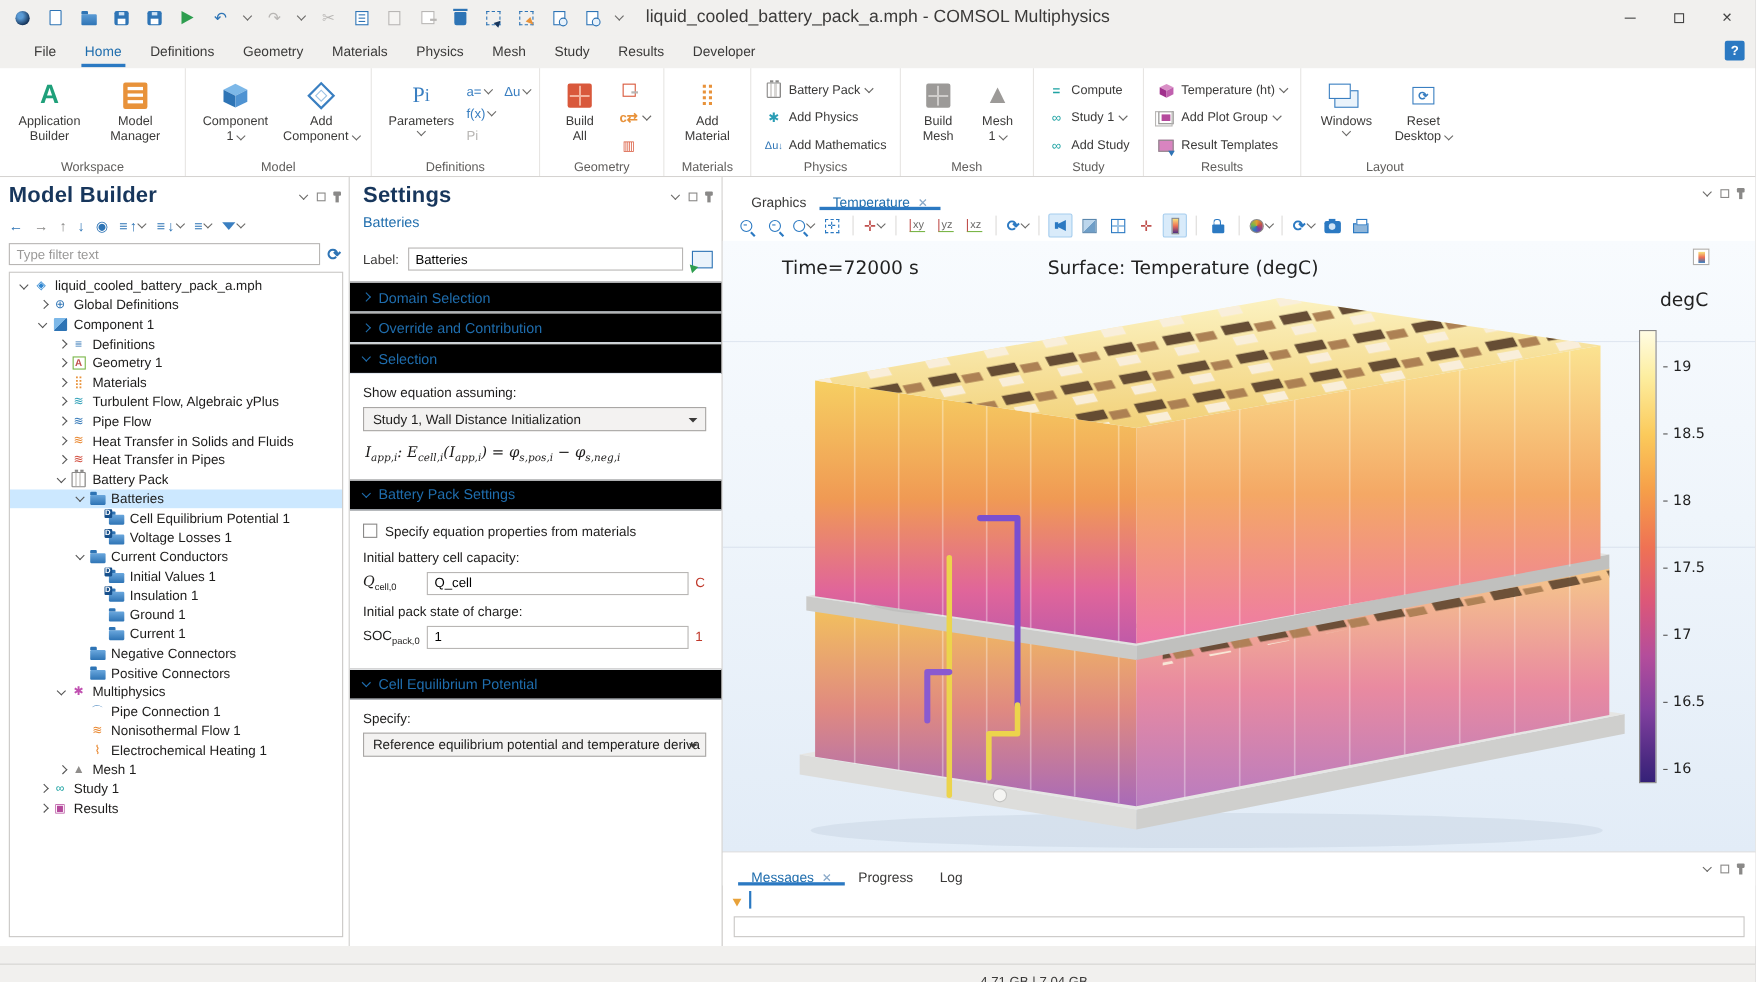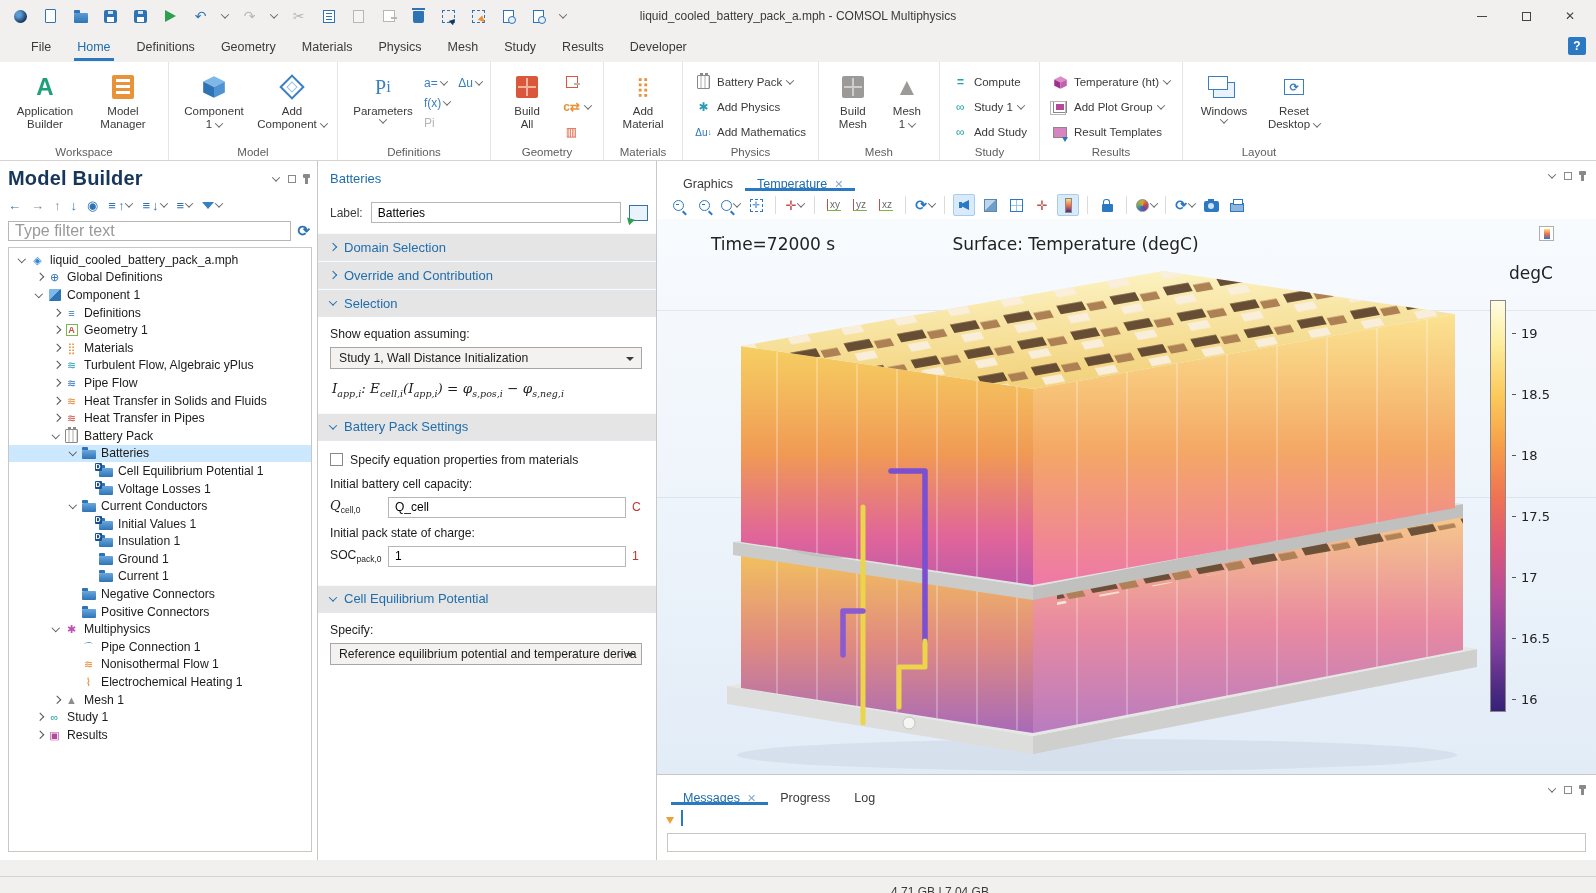--- a/index.html
+++ b/index.html
@@ -25,21 +25,21 @@
 .i-dup::after{content:"";position:absolute;right:-3px;bottom:2px;width:6px;height:2px;background:#b8b6b4}
 .i-trash{width:11px;height:12px;background:#2e74b5;border-radius:1px 1px 2px 2px;position:relative;margin-top:2px}
 .i-trash::before{content:"";position:absolute;top:-3px;left:-1px;right:-1px;height:2px;background:#2e74b5}
 .i-selbox{width:13px;height:13px;border:1.3px dashed #2e74b5;position:relative}
 .i-selbox.cur::after{content:"";position:absolute;right:-2px;bottom:-2px;border-left:6px solid #17365c;border-top:3px solid transparent;border-bottom:3px solid transparent;transform:rotate(-45deg)}
 .i-selbox.pen::after{content:"";position:absolute;right:-2px;bottom:-1px;width:0;height:0;border-left:7px solid #e8923a;border-top:3px solid transparent;border-bottom:3px solid transparent;transform:rotate(45deg)}
 .i-findoc{width:11px;height:13px;background:#fff;border:1.3px solid #2e74b5;position:relative}
 .i-findoc::after{content:"";position:absolute;right:-3px;bottom:-2px;width:6px;height:6px;border:1.5px solid #2e74b5;border-radius:50%;background:#e8f2fb}
 .glyph{font-size:14px;line-height:17px}
 .blue{color:#2e74b5}.gray{color:#b8b6b4}.dgray{color:#8a8988}
-.title-text{position:absolute;left:0;right:0;text-align:center;font-size:12px;color:#3b3a39;pointer-events:none}
+.title-text{position:absolute;left:0;right:0;text-align:center;font-size:16px;color:#3b3a39;pointer-events:none}
 .winctl{margin-left:auto;display:flex;height:32px}
 .wbtn{width:44px;display:flex;align-items:center;justify-content:center;color:#444;font-size:12px}
 .i-min{width:10px;border-top:1.4px solid #444}
 .i-max{width:9px;height:9px;border:1.4px solid #444}
 .chevD{display:inline-block;width:6px;height:6px;border-right:1.4px solid #6a6967;border-bottom:1.4px solid #6a6967;transform:rotate(45deg) translate(-1px,-1px)}
 .chevR{display:inline-block;width:6px;height:6px;border-right:1.4px solid #6a6967;border-bottom:1.4px solid #6a6967;transform:rotate(-45deg)}
 
 
 .menubar{position:absolute;top:32px;left:0;right:0;height:30px;background:#f1f0ee;display:flex;align-items:stretch;padding-left:18px}
 .mitem{display:flex;align-items:center;padding:0 13px;font-size:12.5px;color:#3b3a39;position:relative}
@@ -94,21 +94,21 @@
 .phead{display:flex;align-items:center}
 .ptitle{font-size:20px;color:#17365c;font-weight:bold;letter-spacing:.2px}
 .pminis{margin-left:auto;display:flex;gap:9px;align-items:center;padding-right:4px}
 .i-sq{width:8px;height:8px;border:1.2px solid #8a8988}
 .i-pin{width:3px;height:9px;background:#8a8988;position:relative;margin-top:2px}
 .i-pin::before{content:"";position:absolute;top:-1px;left:-2px;width:7px;height:4px;background:#8a8988;border-radius:1px}
 .mbtools{display:flex;align-items:center;gap:10px;height:26px;color:#2e74b5;font-size:13px;margin-top:2px}
 .mbtools .t{display:flex;align-items:center;gap:2px}
 .funnel{width:0;height:0;border-left:6px solid transparent;border-right:6px solid transparent;border-top:7px solid #3a7fc1}
 .filterrow{display:flex;align-items:center;gap:6px;margin:3px 2px 6px 0}
-.filter{flex:1;height:20px;border:1px solid #b8b6b4;padding:0 6px;font-size:16px;font-family:"Liberation Sans",sans-serif;color:#3b3a39}
+.filter{flex:1;height:20px;border:1px solid #b8b6b4;padding:0 6px;font-size:12px;font-family:"Liberation Sans",sans-serif;color:#3b3a39}
 .filter::placeholder{color:#9a9998}
 .i-refresh{color:#2e74b5;font-size:15px;font-weight:bold}
 .treebox{flex:1;border:1px solid #c9c7c5;overflow:hidden;padding-top:3px}
 .tr{display:flex;align-items:center;height:17.6px;padding-left:calc(6px + var(--lv)*17px);white-space:nowrap;font-size:12.2px;color:#1d1c1b}
 .tr.sel{background:#cce8ff}
 .ex{width:14px;height:14px;position:relative;flex:none}
 .ex.c::before{content:"";position:absolute;left:5px;top:4px;width:4.5px;height:4.5px;border-right:1.3px solid #555;border-bottom:1.3px solid #555;transform:rotate(-45deg)}
 .ex.e::before{content:"";position:absolute;left:4px;top:3px;width:4.5px;height:4.5px;border-right:1.3px solid #555;border-bottom:1.3px solid #555;transform:rotate(45deg)}
 .ti{width:17px;height:14px;display:inline-flex;align-items:center;justify-content:center;flex:none;margin-right:4px;font-size:11px;line-height:14px}
 .tl{overflow:hidden;text-overflow:ellipsis}
@@ -121,21 +121,21 @@
 .bold{font-weight:bold}
 
 
 #settings{width:339px;border-right:1px solid #c9c7c5;display:flex;flex-direction:column;padding:6px 0 0 0;overflow:hidden}
 #settings .phead{padding:0 6px 0 12px}
 .subtitle{color:#1f6dad;font-size:13px;padding:4px 12px 10px}
 .labelrow{display:flex;align-items:center;gap:8px;padding:6px 8px 10px 12px}
 .labelrow input{flex:1;height:21px;border:1px solid #b8b6b4;padding:0 6px;font-size:12px;font-family:"Liberation Sans",sans-serif}
 .i-rename{width:19px;height:16px;border:1.3px solid #2e74b5;background:#eaf3fb;position:relative;flex:none}
 .i-rename::after{content:"";position:absolute;left:-4px;bottom:-4px;border-right:7px solid #2e9e4f;border-top:4px solid transparent;border-bottom:4px solid transparent;transform:rotate(45deg)}
-.sect{display:flex;align-items:center;gap:8px;height:28px;padding:0 12px;background:#e5e5e5;border-top:1px solid #f8fafc;border-bottom:1px solid #e2e8f0;color:#1f6dad;font-size:13px}
+.sect{display:flex;align-items:center;gap:8px;height:28px;padding:0 12px;background:#000000;border-top:1px solid #f8fafc;border-bottom:1px solid #e2e8f0;color:#1f6dad;font-size:13px}
 .sect .chevD{border-color:#1f6dad}
 .sect .chevR{border-color:#1f6dad}
 .scontent{padding:8px 14px 10px 12px;font-size:12.2px;color:#1d1c1b}
 .caption{margin:2px 0 6px}
 .dd{height:22px;background:#f3f2f1;border:1px solid #a9a7a5;display:flex;align-items:center;padding:0 22px 0 8px;position:relative;font-size:12.2px;white-space:nowrap;overflow:hidden}
 .dd::after{content:"";position:absolute;right:7px;top:9px;border:4px solid transparent;border-top-color:#3b3a39}
 .formula{font-family:"DejaVu Serif",serif;font-style:italic;font-size:13.5px;margin:11px 2px 4px;color:#1d1c1b}
 .formula sub{font-size:9.5px;font-style:italic}
 .cbrow{display:flex;align-items:center;gap:7px;margin:4px 0 10px}
 .cb{width:13px;height:13px;border:1px solid #8a8988;background:#fff;flex:none}
@@ -727,20 +727,28 @@
           </div>
         <div class="tr" style="--lv:1">
             <span class="ex c"></span>
             <span class="ti c-mg">▣</span>
             <span class="tl">Results</span>
           </div>
       </div>
     </div>
 
     <div class="panel" id="settings">
+      <div class="phead">
+        <span class="ptitle">Settings</span>
+        <span class="pminis">
+          <span class="chevD"></span>
+          <span class="i-sq"></span>
+          <span class="i-pin"></span>
+        </span>
+      </div>
       <div class="subtitle">Batteries</div>
       <div class="labelrow">
         <span>Label:</span>
         <input value="Batteries" style="">
         <span class="i-rename"></span>
       </div>
 
       <div class="sect">
           <span class="chevR"></span>
           <span>Domain Selection</span>

